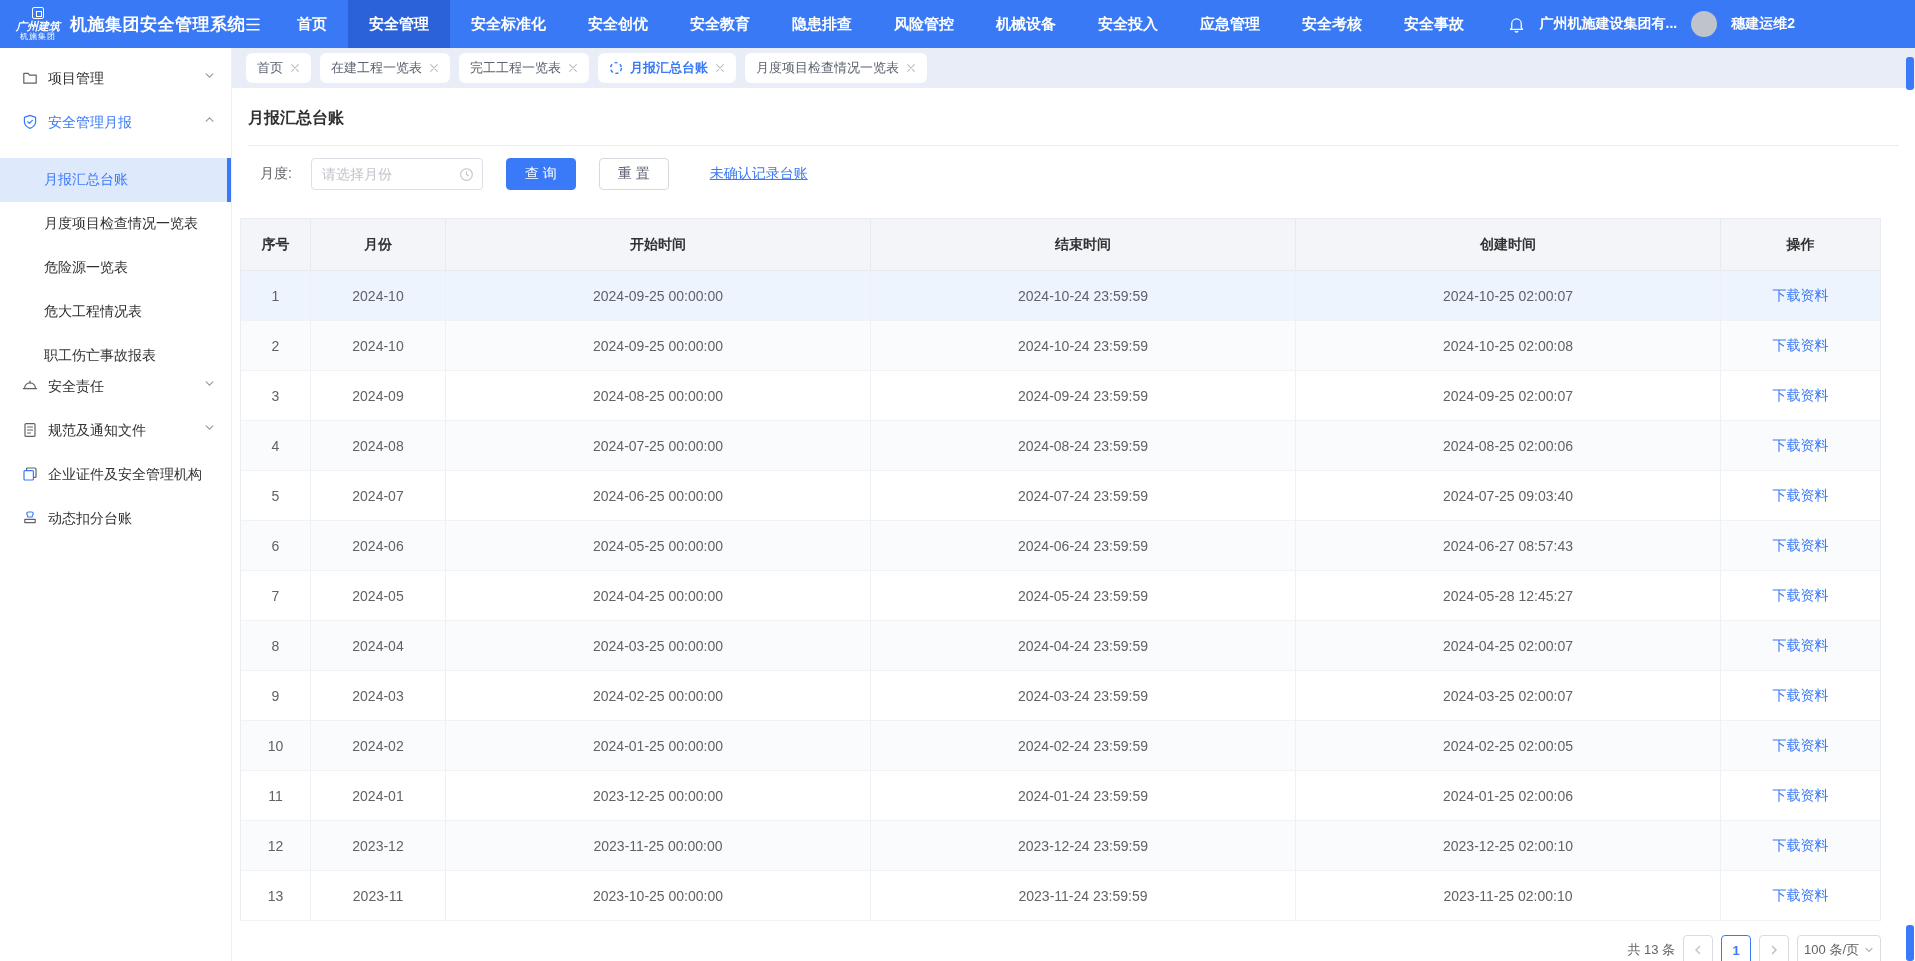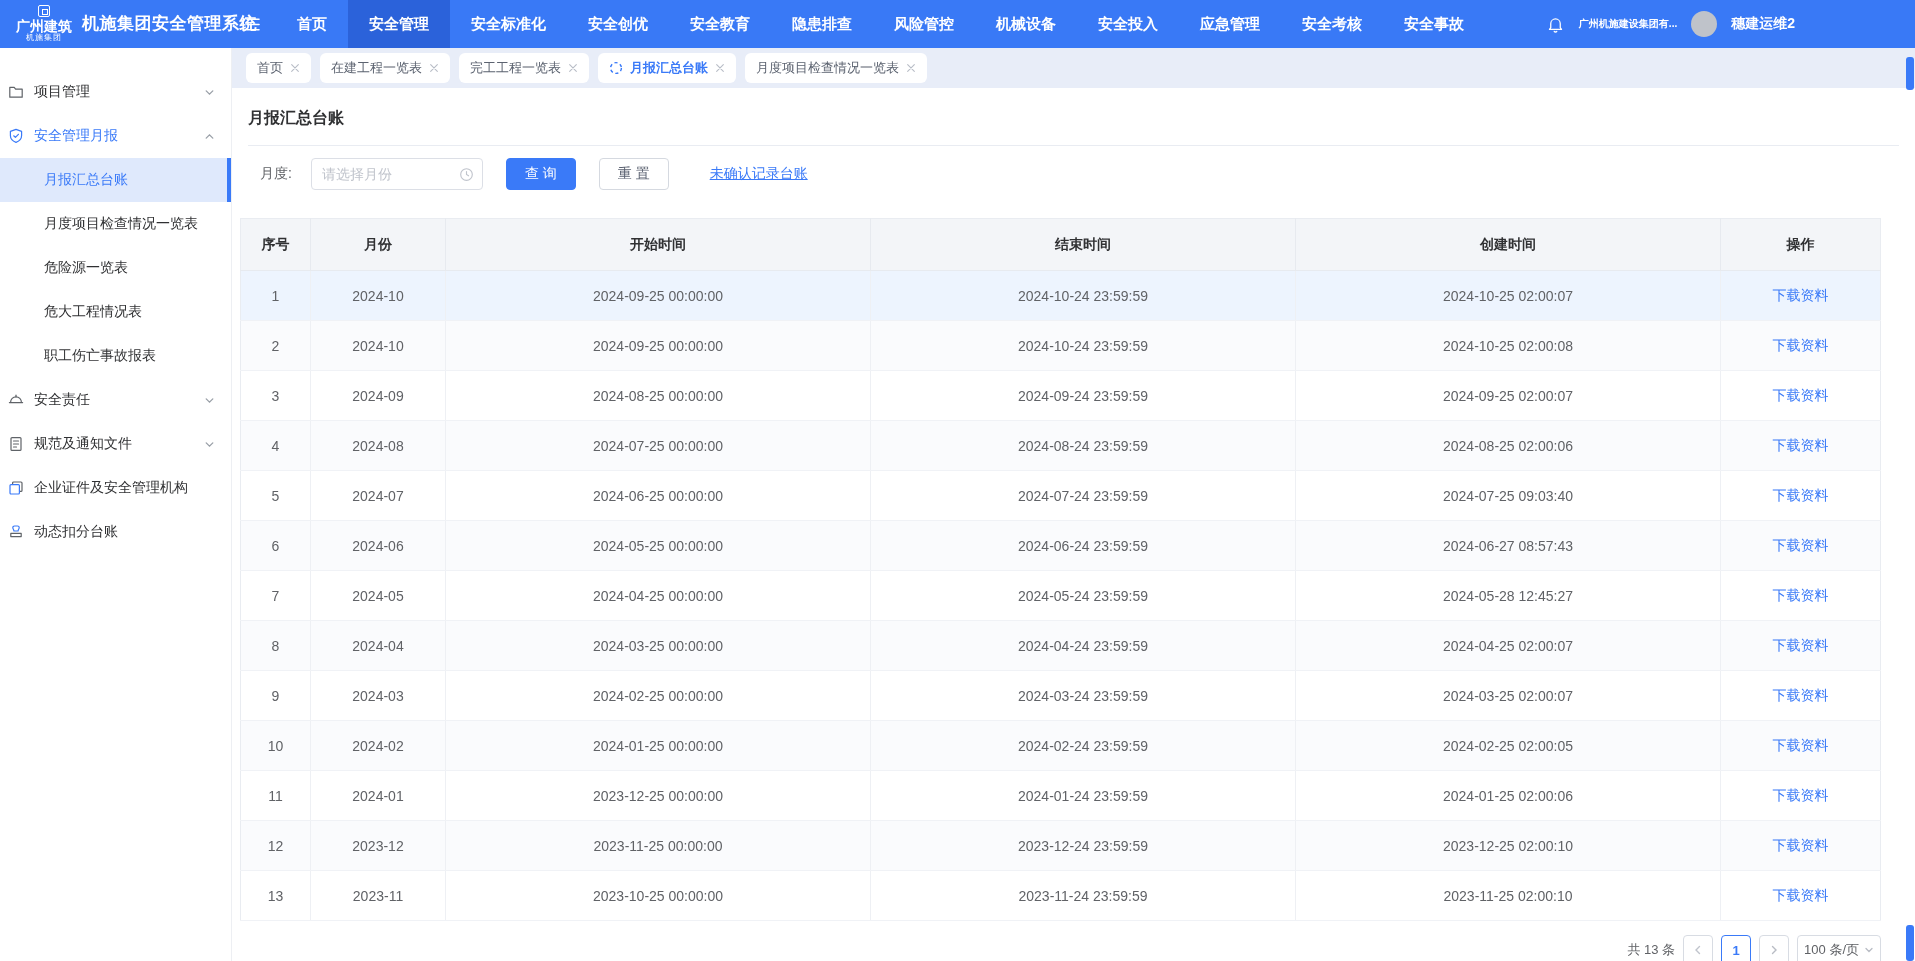--- a/index.html
+++ b/index.html
@@ -8,35 +8,35 @@
   }
   *{box-sizing:border-box;margin:0;padding:0}
   html,body{width:1915px;height:961px;overflow:hidden;background:#fff;
     font-family:"Liberation Sans","DejaVu Sans",sans-serif;font-size:14px;color:#303133}
   
   .topbar{height:48px;background:var(--nav-bg);display:flex;align-items:center;color:#fff;position:relative}
   .brand{display:flex;align-items:center;width:232px;flex:0 0 auto;padding-left:16px}
   .emblem{display:flex;flex-direction:column;align-items:center;line-height:1.05;margin-right:10px}
   .emblem .sq{width:12px;height:12px;border:1.4px solid #fff;border-radius:2px;position:relative;margin-bottom:2px}
   .emblem .sq::after{content:'';position:absolute;left:2.5px;top:2.5px;width:4px;height:4px;border:1px solid #fff}
-  .emblem .t1{font-size:14px;font-weight:700;white-space:nowrap}
+  .emblem .t1{font-size:11px;font-style:italic;font-weight:700;white-space:nowrap}
   .emblem .t2{font-size:8px;letter-spacing:1px;white-space:nowrap}
   .app-title{font-size:17px;font-weight:700;letter-spacing:.5px;white-space:nowrap}
   .hamburger{margin:0 16px 0 10px;display:flex;align-items:center;cursor:pointer}
   .topnav{display:flex;align-items:stretch;height:48px}
   .nav-item{display:flex;align-items:center;padding:0 21px;font-size:15px;font-weight:600;cursor:pointer;white-space:nowrap}
   .nav-item.active{background:var(--nav-active)}
   .top-right{margin-left:auto;display:flex;align-items:center;padding-right:120px;gap:14px}
-  .company{font-size:10px;font-weight:600;white-space:nowrap}
+  .company{font-size:14px;font-weight:600;white-space:nowrap}
   .avatar{width:26px;height:26px;border-radius:50%;background:#bfc3ca}
   .username{font-size:14px;font-weight:600;white-space:nowrap}
   
   .layout{display:flex;height:913px}
   .sidebar{width:232px;flex:0 0 auto;background:#fff;border-right:1px solid #edeff3;padding-top:22px;position:relative}
-  .side-item{height:44px;display:flex;align-items:center;padding:0 18px 0 8px;cursor:pointer;position:relative;color:#303133;white-space:nowrap}
+  .side-item{height:44px;display:flex;padding:0 18px 0 22px;cursor:pointer;position:relative;color:#303133;white-space:nowrap}
   .side-item .ic{width:16px;height:16px;margin-right:10px;display:flex;align-items:center;justify-content:center;flex:0 0 auto}
   .side-item .chev{position:absolute;right:16px;display:flex;align-items:center}
   .side-item.parent-active{color:var(--accent)}
   .side-child{height:44px;display:flex;align-items:center;padding-left:44px;cursor:pointer;position:relative;color:#303133;white-space:nowrap}
   .side-child.active{background:var(--sidebar-active-bg);color:var(--accent)}
   .side-child.active::after{content:'';position:absolute;right:0;top:0;bottom:0;width:4px;background:var(--accent)}
   .main{flex:1;display:flex;flex-direction:column;min-width:0}
   
   .tabbar{height:40px;background:var(--tabbar-bg);display:flex;align-items:center;gap:9px;padding:0 14px;flex:0 0 auto}
   .tab{height:30px;background:#fff;border-radius:6px;display:flex;align-items:center;gap:7px;padding:0 11px;font-size:13px;color:#5c6370;cursor:pointer;white-space:nowrap}

